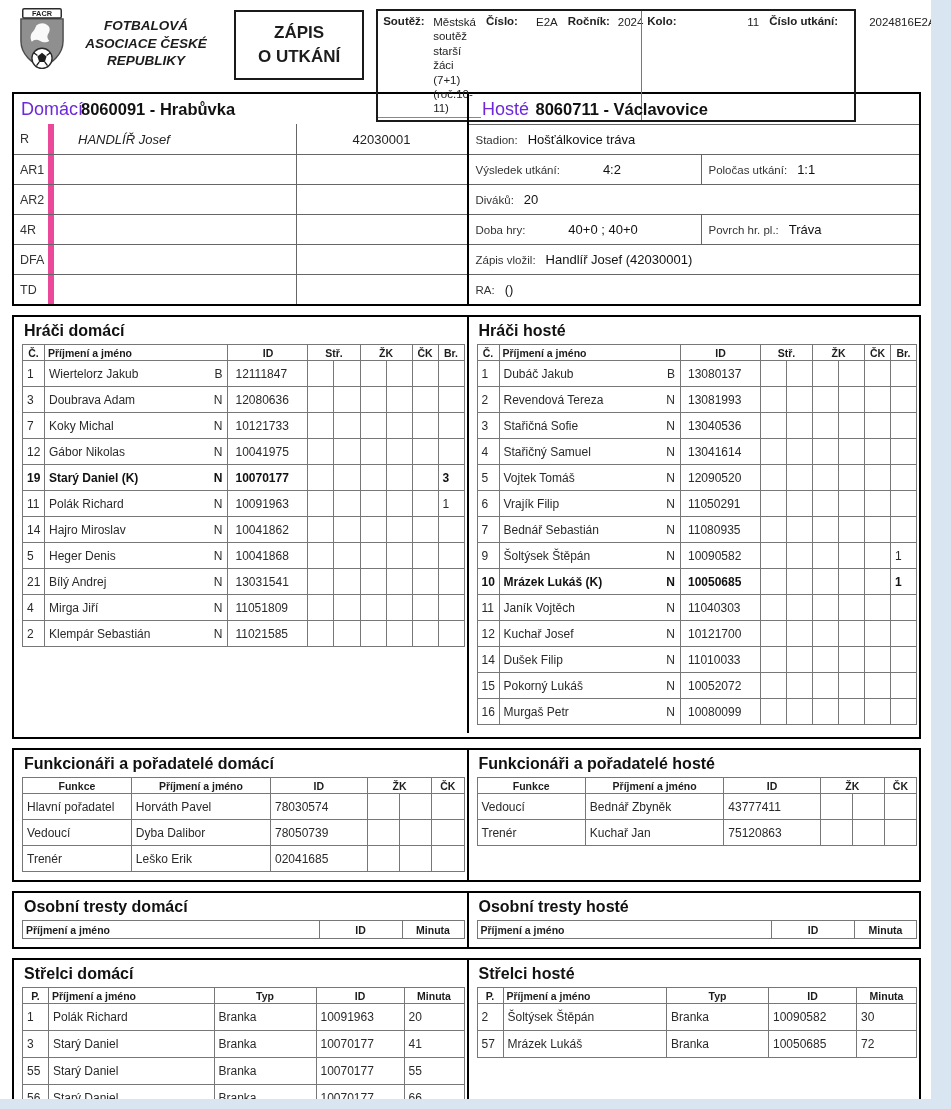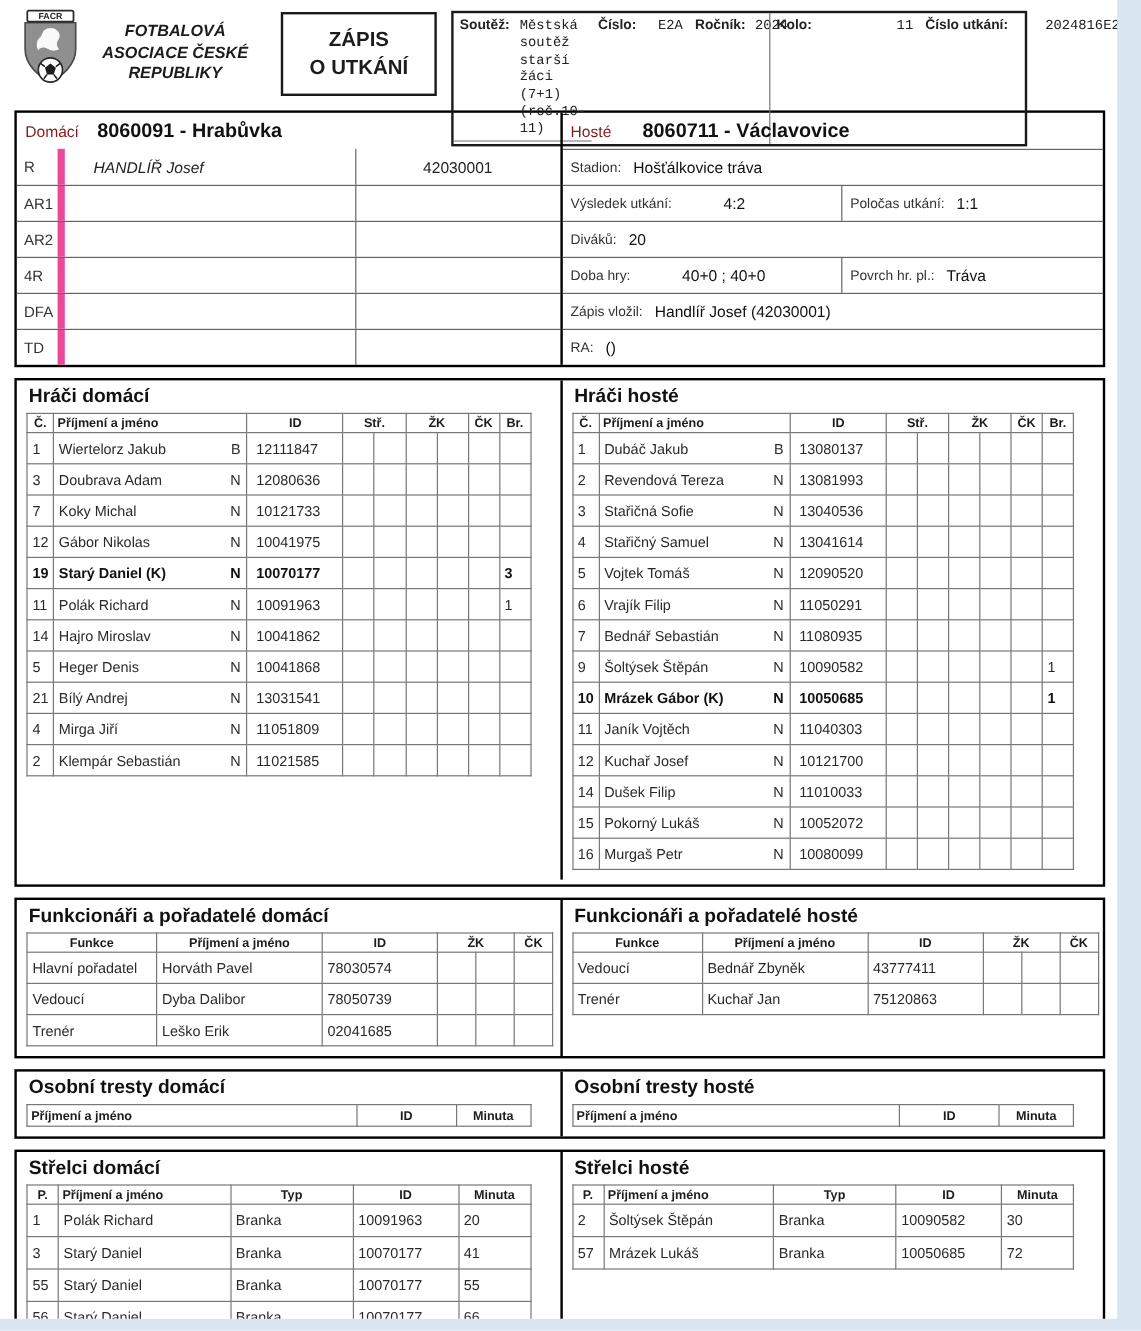--- a/index.html
+++ b/index.html
@@ -18,47 +18,47 @@
   .org{width:132px;margin:10px 0 0 10px;text-align:center;font-style:italic;font-weight:bold;font-size:13.5px;line-height:1.3;color:#1c1c1c;}
   .docbox{border:2px solid #1a1a1a;margin:3px 0 0 22px;padding:9px 22px;text-align:center;font-weight:bold;font-size:17px;line-height:1.4;color:#1c1c1c;white-space:nowrap;}
   .infobox{border:2px solid #1a1a1a;margin:2px 0 0 12px;width:480px;box-sizing:border-box;display:flex;font-size:11.5px;}
   .info-col{display:flex;flex-direction:row;padding:2px 0;}
   .info-left{width:263px;}
   .info-right{flex:1;border-left:1px solid #777;}
   .irow{display:flex;padding:2px 5px 1px 5px;}
   .irow .ilabel{font-weight:bold;flex:none;}
   .info-left .ilabel{width:50px;}
   .info-right .ilabel{width:100px;}
-  .irow .ivalue{flex:1;line-height:1.25;font-family:Liberation Mono, monospace;}
+  .irow .ivalue{flex:1;line-height:1.25;}
   .irow.first{min-height:29px;}
   .info-left .irow.first{border-bottom:1px solid #888;}
 
   
   .box{border:2px solid #000;margin:0 10px 0 12px;background:#fff;}
   .box + .box, .top + .box{margin-top:9px;}
   .cols{display:flex;align-items:stretch;}
   .cols > .colL{width:50%;box-sizing:border-box;}
   .cols > .colR{width:50%;box-sizing:border-box;border-left:2px solid #000;}
 
   
   .mrow{display:flex;align-items:center;height:30px;border-top:1px solid #666;box-sizing:border-box;font-size:13px;}
   .mrow:first-child{border-top:none;}
-  .mtitle-label{font-size:13px;color:#7f1d1d;padding-left:7px;width:60px;flex:none;}
+  .mtitle-label{font-size:18px;color:#6d28d9;padding-left:7px;width:60px;flex:none;text-align:center;}
   .mtitle-value{font-weight:bold;font-size:16.5px;color:#111;}
   .mlabel{width:28px;flex:none;padding-left:6px;font-size:12.5px;color:#333;align-self:stretch;display:flex;align-items:center;}
   .mname{flex:1;border-left:6px solid #ec4899;padding-left:24px;align-self:stretch;display:flex;align-items:center;font-style:italic;}
   .mid{width:170px;flex:none;border-left:1px solid #666;text-align:center;align-self:stretch;display:flex;align-items:center;justify-content:center;}
   .hlabel{font-size:11.5px;color:#333;padding-left:7px;margin-right:10px;flex:none;}
   .hvalue{font-size:13px;color:#111;}
   .hvalue.big{font-weight:normal;font-size:13px;}
   .half{width:51.5%;flex:none;display:flex;align-items:center;align-self:stretch;gap:33px;}
   .half2{flex:1;border-left:1px solid #666;display:flex;align-items:center;align-self:stretch;}
 
   
-  .pcol{padding:3px 24px 8px 8px;}
+  .pcol{padding:3px 2px 8px 8px;}
   .sec-title{font-weight:bold;font-size:16px;color:#111;padding:2px 0 4px 2px;}
   table.grid{border-collapse:collapse;width:100%;table-layout:fixed;}
   table.grid th, table.grid td{border:1px solid #777;overflow:hidden;white-space:nowrap;}
   table.grid th{font-size:10.5px;font-weight:bold;height:15px;padding:0 3px;color:#1c1c1c;}
   table.grid td{font-size:12px;color:#2a2a2a;padding:0 4px;}
   tr.bold td{font-weight:bold;color:#111;}
 
   table.players td{height:25px;}
   table.players .c-num{width:22px;}
   table.players .c-id{width:80px;}
@@ -615,21 +615,21 @@
     <td class="td-empty"></td>
     <td class="td-empty"></td>
     <td class="td-empty"></td>
     <td>1</td>
   </tr>
 
   <tr class="bold">
     <td class="td-num">10</td>
     <td>
       <span class="namecell">
-                    <span class="pname">Mrázek Gábor (K)</span>
+                    <span class="pname">Mrázek Lukáš (K)</span>
                     <span class="ppos">N</span>
                   </span>
     </td>
     <td class="td-id">10050685</td>
     <td class="td-empty"></td>
     <td class="td-empty"></td>
     <td class="td-empty"></td>
     <td class="td-empty"></td>
     <td class="td-empty"></td>
     <td>1</td>

